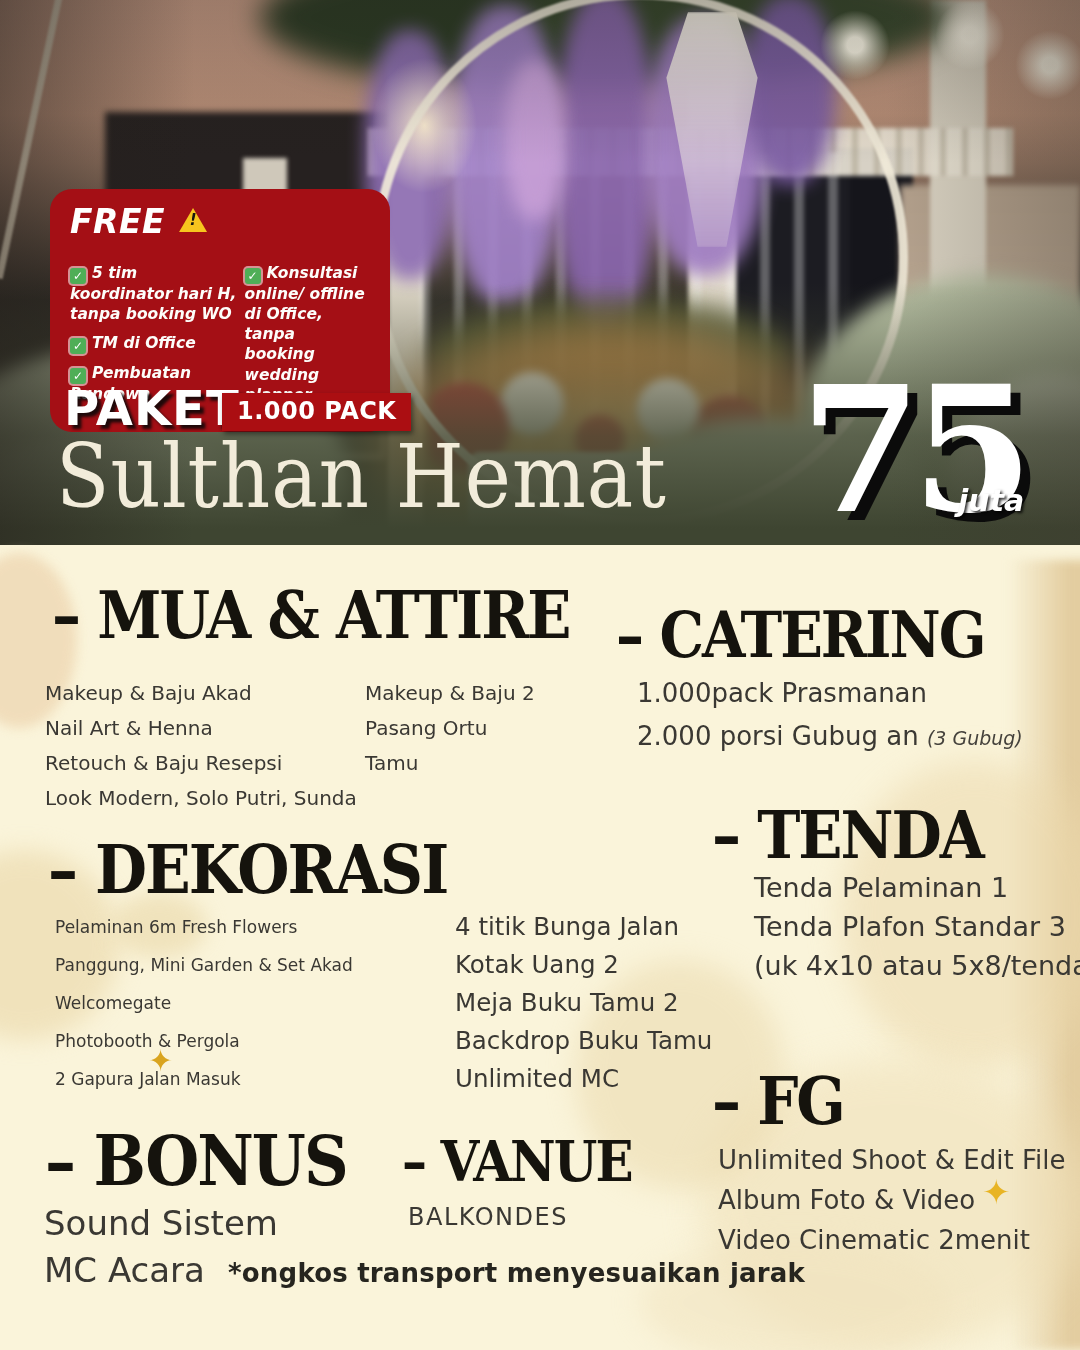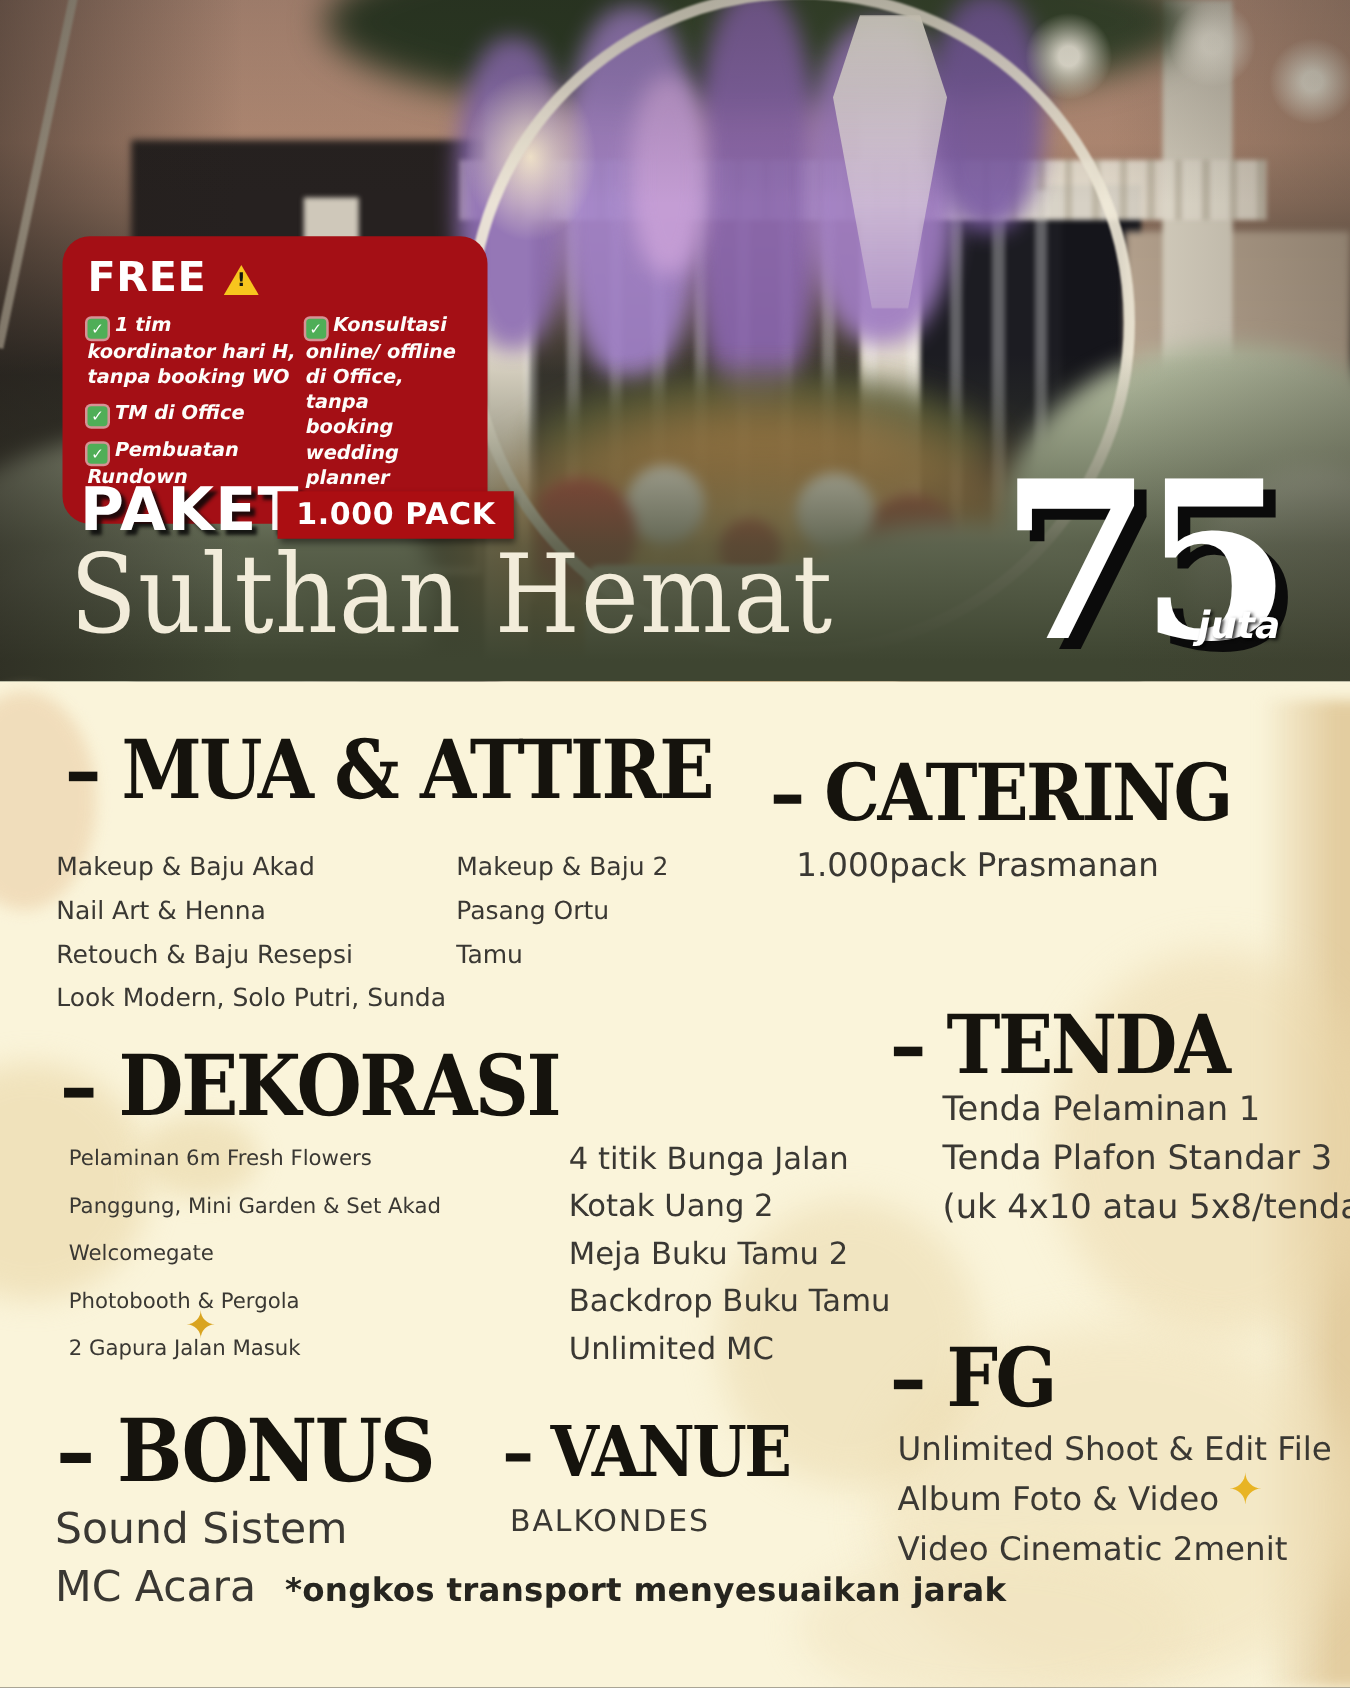--- a/index.html
+++ b/index.html
@@ -75,21 +75,21 @@
   .ph-pole { left:58px; top:-15px; width:7px; height:300px; background:#dfd2ba;
     transform:rotate(12deg); transform-origin:top; filter:blur(1px); }
   .ph-vignette { left:0; top:0; width:1080px; height:545px;
     background:
       linear-gradient(90deg, rgba(35,30,26,.5), rgba(35,30,26,0) 18%, rgba(35,30,26,0) 82%, rgba(60,55,45,.3)),
       linear-gradient(180deg, rgba(30,28,24,.25), rgba(30,28,24,0) 30%, rgba(62,69,49,0) 52%, rgba(62,69,49,.78) 80%, #3e4531 97%); }
 
   
   .free-box { position:absolute; left:50px; top:189px; width:340px; z-index:5;
     background:#a40f15; border-radius:22px; padding:13px 20px 18px; color:#fdfdfa; }
-  .free-title-row { display:flex; align-items:center; gap:10px; margin-bottom:9px; }
+  .free-title-row { display:flex; gap:10px; margin-bottom:22px;font-style:italic; }
   .free-title { font-size:33px; font-weight:800; letter-spacing:.5px; color:#fff; }
   .warn { position:relative; width:36px; height:31px; }
   .warn-outer { width:36px; height:31px; clip-path:polygon(50% 0,100% 100%,0 100%); background:#16160f; }
   .warn-inner { position:absolute; left:4px; top:6px; width:28px; height:24px;
     clip-path:polygon(50% 0,100% 100%,0 100%); background:#f7c51e; }
   .warn-mark { position:absolute; left:0; right:0; top:11px; text-align:center;
     color:#16160f; font-weight:800; font-size:15px; line-height:1; }
   .free-cols { display:flex; gap:8px; }
   .free-col1 { width:178px; } .free-col2 { width:134px; }
   .fitem { font-style:italic; font-weight:700; font-size:15.5px; line-height:1.3;
@@ -204,21 +204,21 @@
     <div class="free-title-row">
       <span class="free-title">FREE</span>
       <span class="warn">
         <span class="warn-outer"></span>
         <span class="warn-inner"></span>
         <span class="warn-mark">!</span>
       </span>
     </div>
     <div class="free-cols">
       <div class="free-col1">
-        <div class="fitem"><span class="chk">✓</span><span>1 tim koordinator hari H, tanpa booking WO</span></div>
+        <div class="fitem"><span class="chk">✓</span><span>5 tim koordinator hari H, tanpa booking WO</span></div>
         <div class="fitem"><span class="chk">✓</span><span>TM di Office</span></div>
         <div class="fitem"><span class="chk">✓</span><span>Pembuatan Rundown</span></div>
       </div>
       <div class="free-col2">
         <div class="fitem"><span class="chk">✓</span><span>Konsultasi online/ offline di Office, tanpa booking wedding planner</span></div>
       </div>
     </div>
   </div>
 
   <div class="paket-label">PAKET</div>
@@ -253,20 +253,21 @@
     <div>Look Modern, Solo Putri, Sunda</div>
   </div>
   <div class="items mua-c2">
     <div>Makeup &amp; Baju 2</div>
     <div>Pasang Ortu</div>
     <div>Tamu</div>
   </div>
 
   <div class="items cat-items">
     <div>1.000pack Prasmanan</div>
+    <div><span>2.000 porsi Gubug an</span> <span class="cat-note">(3 Gubug)</span></div>
   </div>
 
   <div class="items dek-c1">
     <div>Pelaminan 6m Fresh Flowers</div>
     <div>Panggung, Mini Garden &amp; Set Akad</div>
     <div>Welcomegate</div>
     <div>Photobooth &amp; Pergola</div>
     <div>2 Gapura Jalan Masuk</div>
   </div>
   <div class="items dek-c2">

